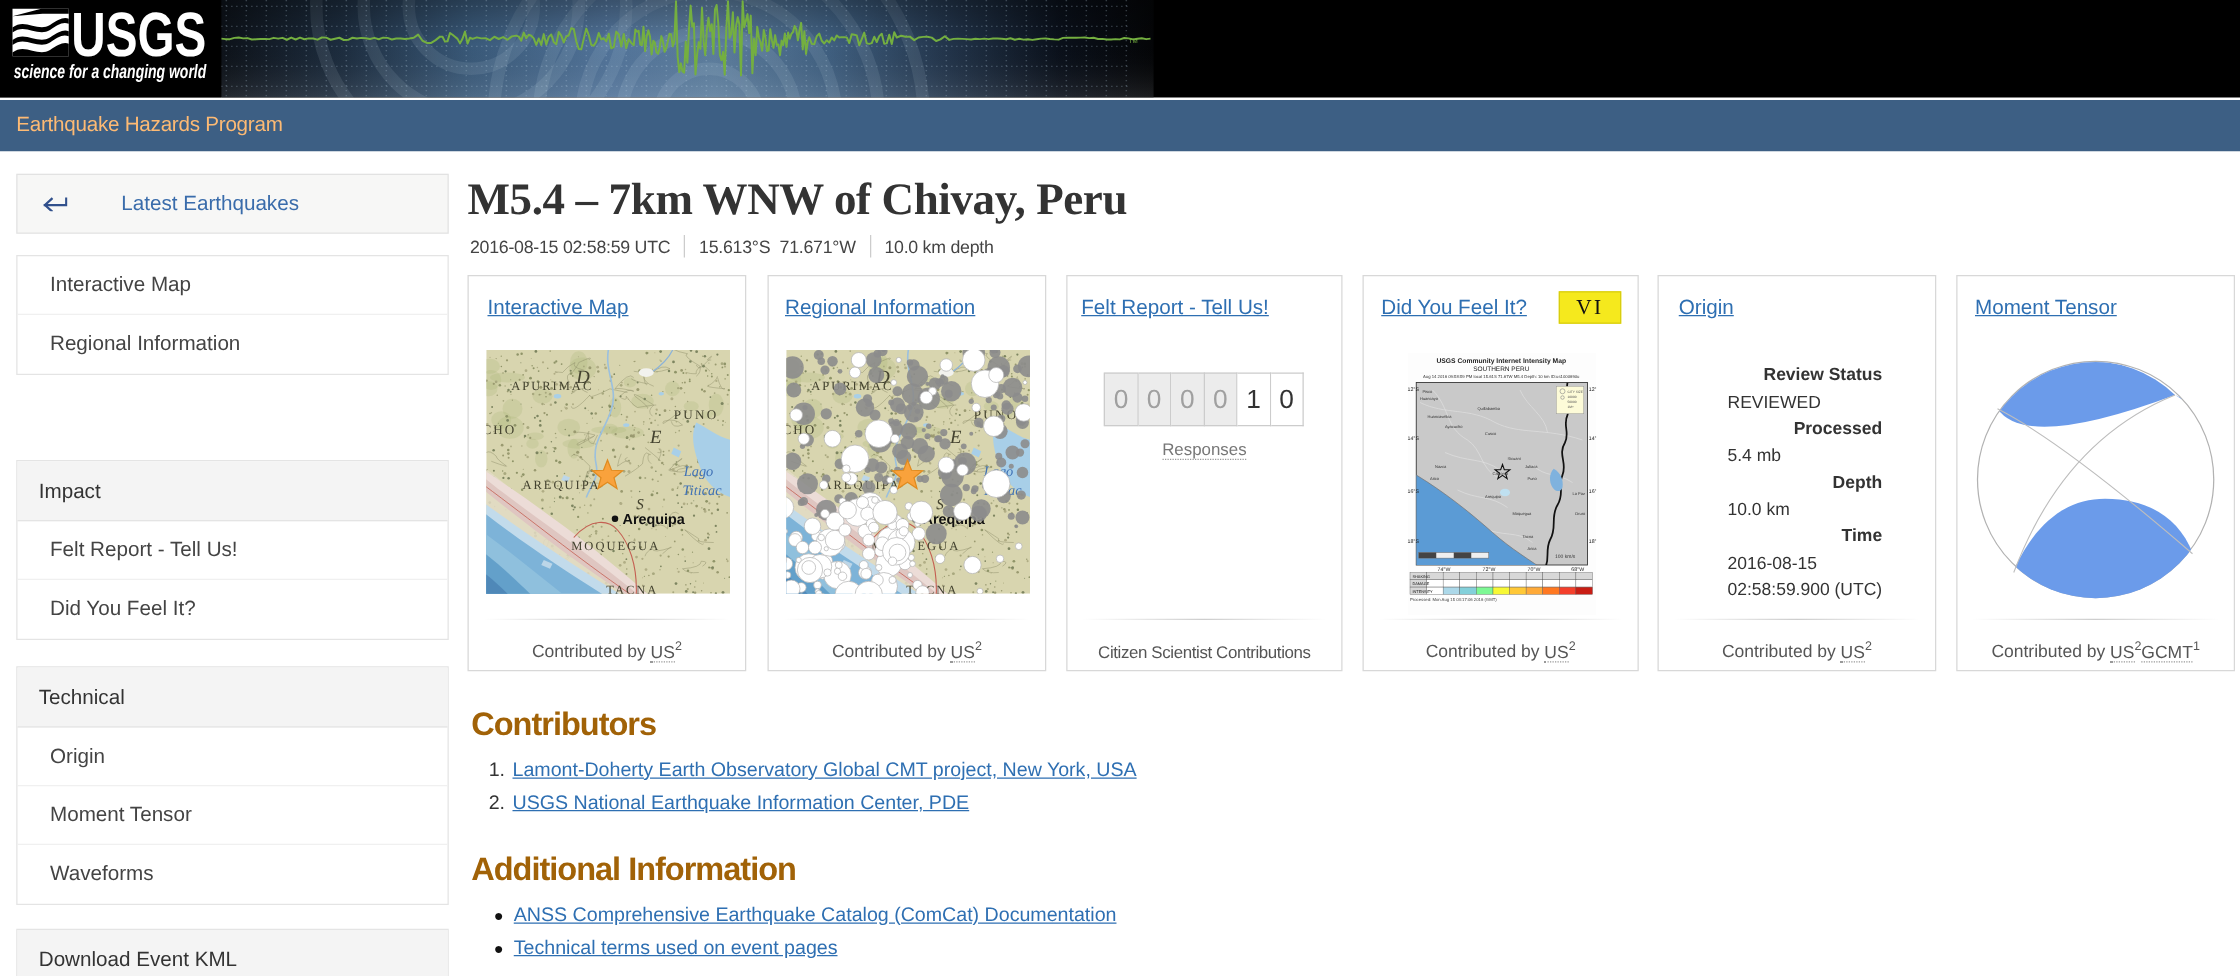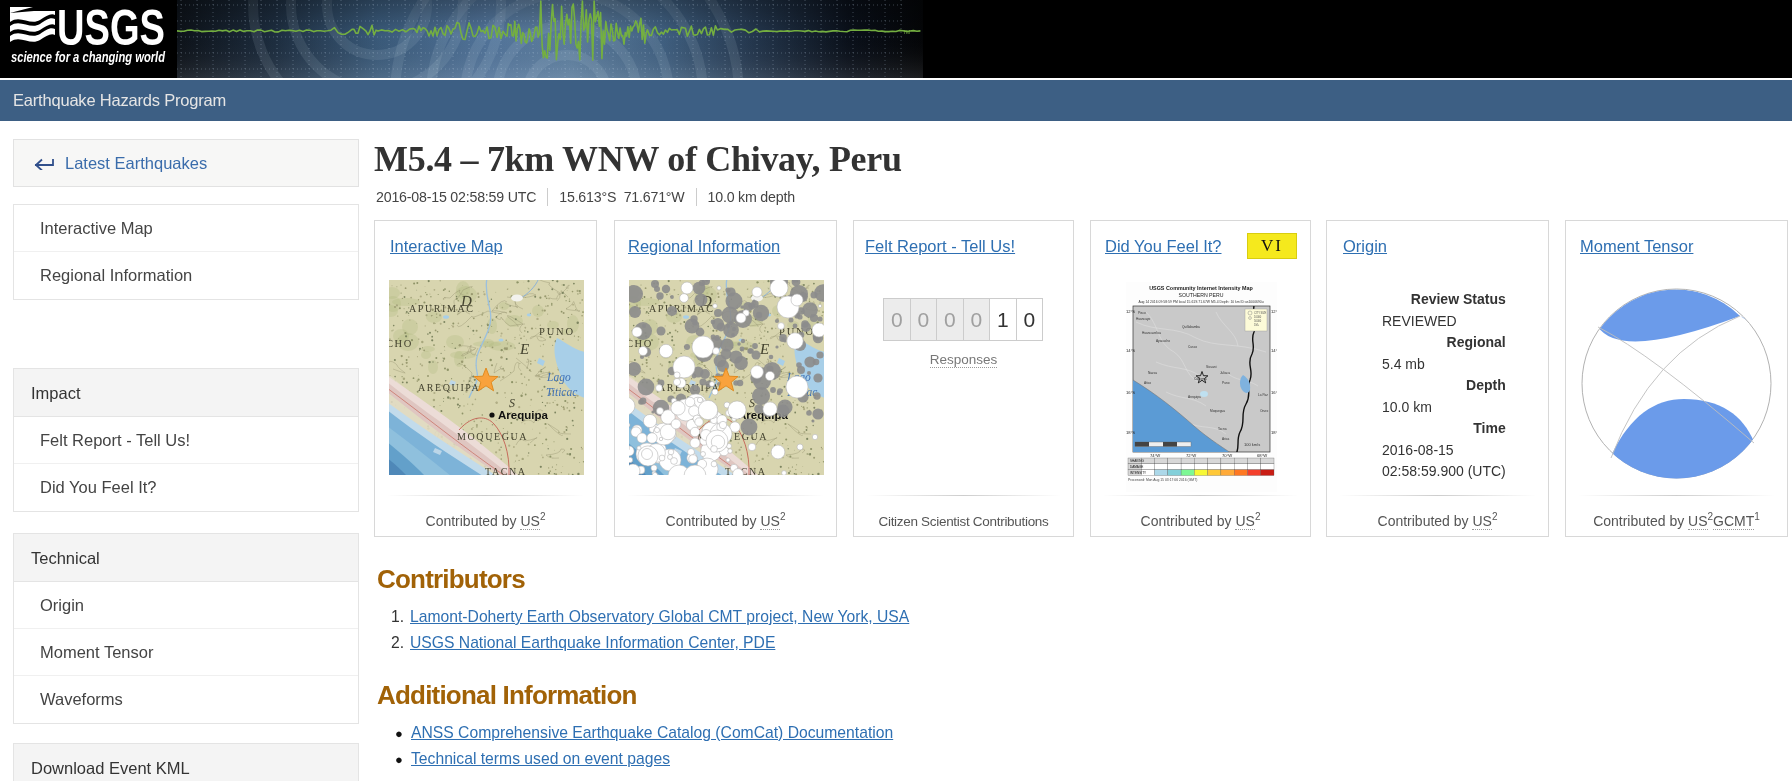--- a/index.html
+++ b/index.html
@@ -1,25 +1,25 @@
 <!DOCTYPE html>
 <html><head><meta charset="utf-8">
 <style>
 * { margin:0; padding:0; box-sizing:border-box; }
 html,body { width:1792px; height:781px; }
 body { position:relative; overflow:hidden; background:#fff;
   font-family:"Liberation Sans", sans-serif; }
 .abs { position:absolute; }
 a { color:#2e6fb2; text-decoration:underline; }
 #hdr { left:0; top:0; width:1792px; height:78px; background:#000; }
-#bluebar { left:0; top:80px; width:1792px; height:41px; background:#3d5f84; color:#e5e5e5;
+#bluebar { left:0; top:80px; width:1792px; height:41px; background:#3d5f84; color:#fdba74;
   font-size:16.5px; letter-spacing:-0.2px; line-height:41px; padding-left:13px; }
 .backbox { left:13px; top:139px; width:346px; height:48px; background:#f7f7f6;
   border:1px solid #e2e2e2; font-size:16.5px; line-height:46px; }
-.backbox a { color:#3a6cab; text-decoration:none; }
+.backbox a { color:#3a6cab; text-decoration:none;margin-left:32px; }
 .panel { left:13px; width:346px; background:#fff; border:1px solid #e4e4e4; }
 .panel .hd { background:#f4f4f4; height:48px; line-height:48px; padding-left:17px;
   font-size:16.5px; color:#333; border-bottom:1px solid #e4e4e4; }
 .panel .hd.b { font-weight:bold; }
 .panel .it { height:47px; line-height:47px; padding-left:26px; font-size:16.5px;
   color:#444; border-bottom:1px solid #f0f0f0; }
 .panel .it:last-child { border-bottom:none; }
 h1 { position:absolute; left:374px; top:138px; font-family:"Liberation Serif", serif;
   font-size:36px; color:#333; font-weight:bold; letter-spacing:-0.3px; }
 #subline { left:376px; top:188px; font-size:14.2px; letter-spacing:-0.2px; color:#444; }
@@ -1346,21 +1346,21 @@
     </div>
   <div class="fdiv"></div>
   <div class="foot">Contributed by <span class="dotted">US</span><sup class="cite">2</sup></div>
 </div>
 
 <div class="card" style="left:1326px;width:223px">
   <div class="ttl" style="padding-left:16px"><a href="#">Origin</a></div>
   <dl class="odl">
     <dt>Review Status</dt>
       <dd>REVIEWED</dd>
-    <dt>Regional</dt>
+    <dt>Processed</dt>
       <dd>5.4 mb</dd>
     <dt>Depth</dt>
       <dd>10.0 km</dd>
     <dt>Time</dt>
       <dd>2016-08-15</dd>
       <dd>02:58:59.900 (UTC)</dd>
   </dl>
   <div class="fdiv"></div>
   <div class="foot">Contributed by <span class="dotted">US</span><sup class="cite">2</sup></div>
 </div>

